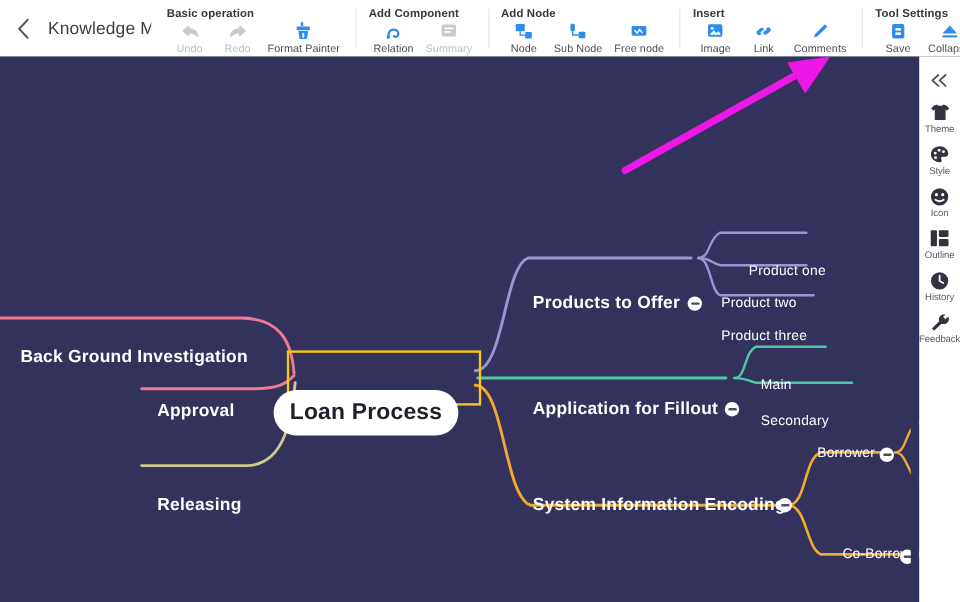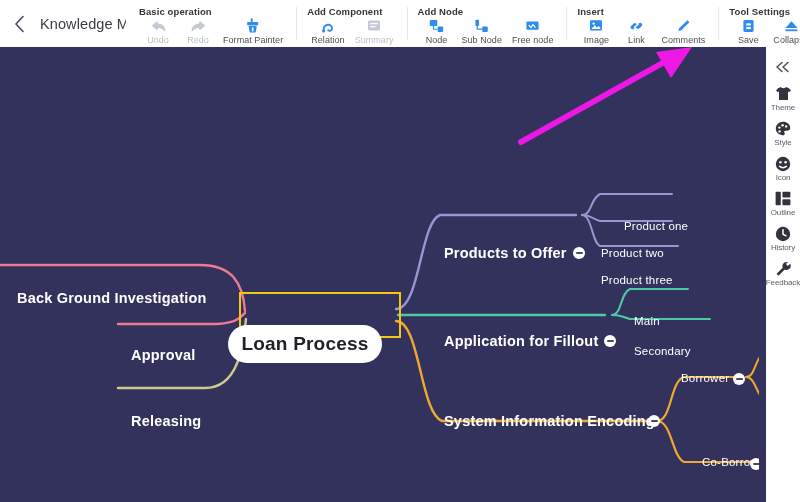--- a/index.html
+++ b/index.html
@@ -450,21 +450,21 @@
       <path d="M746 330 C756 330 754 310 766 305 L800 305" stroke="#f0a830" stroke-width="2" fill="none" stroke-linecap="round"></path>
       <path d="M746 330 C756 330 756 350 766 353 L800 353" stroke="#f0a830" stroke-width="2" fill="none" stroke-linecap="round"></path>
       <path d="M763 415 C773 415 772 400 782 396 L800 396" stroke="#f0a830" stroke-width="2" fill="none" stroke-linecap="round"></path>
       <path d="M763 415 C773 415 773 440 782 445 L800 445" stroke="#f0a830" stroke-width="2" fill="none" stroke-linecap="round"></path>
     </svg>
 
     <div class="root-select" style="left:239px; top:245px; width:162px; height:46px;"></div>
     <div class="root-node" style="left:228px; top:249px; width:154px; height:38px;margin-top:29px;">Loan Process</div>
 
     <div class="node-label node-l1" style="left:17px; top:243px;">Back Ground Investigation</div>
-    <div class="node-label node-l1" style="left:131px; top:300px;text-align:center;">Approval</div>
+    <div class="node-label node-l1" style="left:131px; top:288px;text-align:center;">Approval</div>
     <div class="node-label node-l1" style="left:131px; top:366px;">Releasing</div>
 
     <div class="node-label node-l1" style="left:444px; top:198px;">Products to Offer</div>
     <div class="collapse-dot" style="left:573px; top:200px;"></div>
     <div class="node-label node-l2" style="left:601px; top:173px;margin-left:23px;">Product one</div>
     <div class="node-label node-l2" style="left:601px; top:200px;">Product two</div>
     <div class="node-label node-l2" style="left:601px; top:227px;">Product three</div>
 
     <div class="node-label node-l1" style="left:444px; top:286px;">Application for Fillout</div>
     <div class="collapse-dot" style="left:604px; top:288px;"></div>

